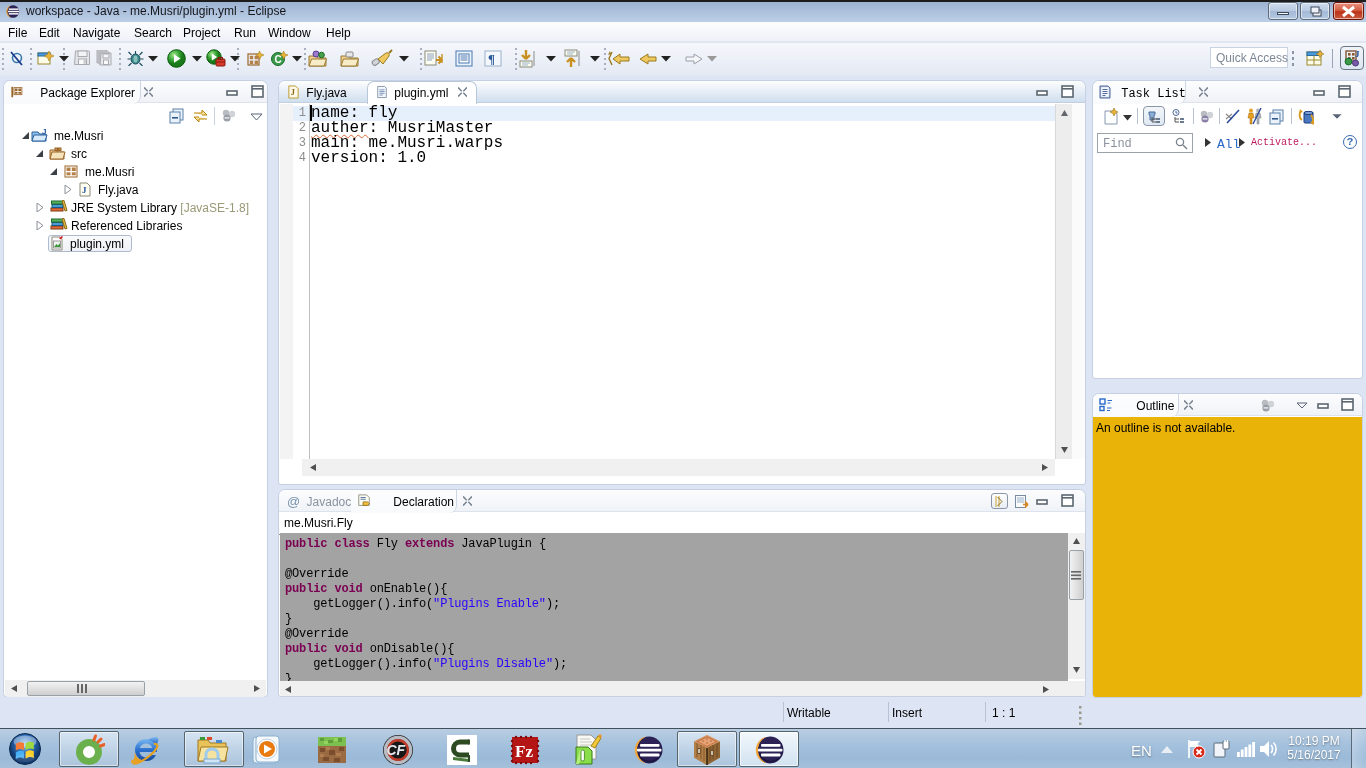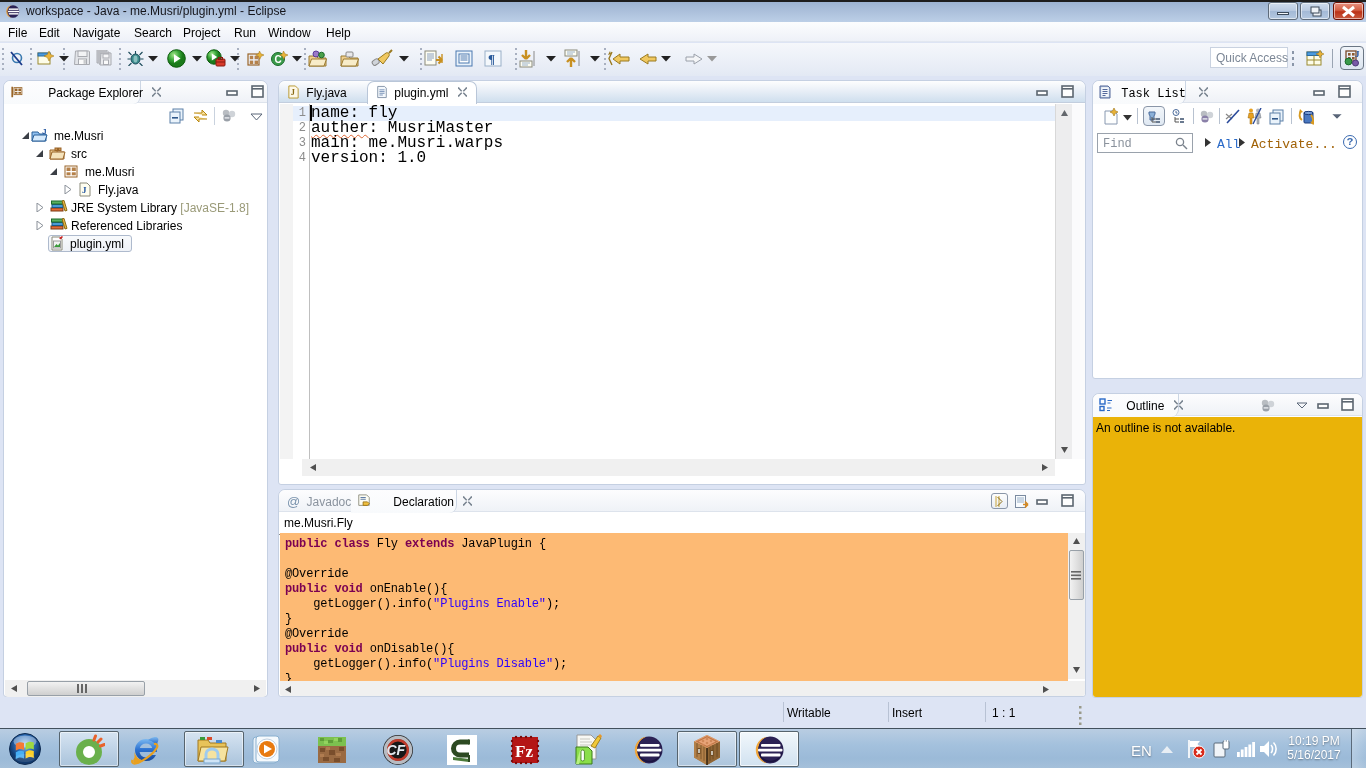--- a/index.html
+++ b/index.html
@@ -273,21 +273,21 @@
   <div class="ptabrow"></div>
   <div class="ptab ptab-sel" style="left:0;width:137px;border-radius:7px 0 8px 0">
     <svg width="15" height="14" viewBox="0 0 16 16" style="vertical-align:-2px">
       <path d="M1 2h2v12H1z" fill="#9a6528"></path>
         <rect x="4" y="3" width="9" height="8" fill="none" stroke="#9a6528"></rect>
       <rect x="5" y="4" width="3" height="3" fill="#9a6528"></rect>
         <rect x="9" y="4" width="3" height="3" fill="#9a6528"></rect>
       <rect x="5" y="8" width="3" height="2" fill="#9a6528"></rect>
         <rect x="9" y="8" width="3" height="2" fill="#9a6528"></rect>
     </svg>
-    <span style="margin-left:20px">Package Explorer</span>
+    <span style="margin-left:12px">Package Explorer</span>
     <svg width="11" height="10" style="margin-left:5px" viewBox="0 0 11 10">
         <path d="M1.5 1l3.2 3.2M6.3 4.2L9.5 1M9.5 9L6.3 5.8M4.7 5.8L1.5 9" stroke="#77828e" stroke-width="1.5" fill="none"></path>
         <path d="M1 1h1.2M8.8 1H10M1 9h1.2M8.8 9H10" stroke="#77828e" stroke-width="1.5"></path>
       </svg>
   </div>
   <div class="minmax" style="left:222px;top:6px"><svg width="13" height="11">
         <rect x="1" y="4" width="10" height="4" fill="#fefefe" stroke="#5c6670" stroke-width="1.6"></rect>
       </svg></div>
   <div class="minmax" style="left:247px;top:4px"><svg width="13" height="13">
         <rect x="1" y="1" width="11" height="11" fill="#fefefe" stroke="#5c6670" stroke-width="1.6"></rect>
@@ -520,21 +520,21 @@
   <div class="minmax" style="left:757px;top:6px"><svg width="13" height="11">
         <rect x="1" y="4" width="10" height="4" fill="#fefefe" stroke="#5c6670" stroke-width="1.6"></rect>
       </svg></div>
   <div class="minmax" style="left:782px;top:4px"><svg width="13" height="13">
         <rect x="1" y="1" width="11" height="11" fill="#fefefe" stroke="#5c6670" stroke-width="1.6"></rect>
         <rect x="1" y="3" width="11" height="1.6" fill="#5c6670"></rect>
       </svg></div>
 
   <div class="abs" style="left:0;top:23px;width:806px;height:19px;background:#fff;border-bottom:1px solid #8a8a8a;padding:3px 0 18px 5px">me.Musri.Fly</div>
 
-  <div class="abs mono" style="left:1px;top:43px;width:788px;height:148px;background:#fdba74;overflow:hidden;font-size:12px;line-height:15px;letter-spacing:-0.15px;white-space:pre"><div style="padding:4px 0 0 5px"><b style="color:#7b0052">public</b> <b style="color:#7b0052">class</b> Fly <b style="color:#7b0052">extends</b> JavaPlugin {
+  <div class="abs mono" style="left:1px;top:43px;width:788px;height:148px;background:#a3a3a3;overflow:hidden;font-size:12px;line-height:15px;letter-spacing:-0.15px;white-space:pre"><div style="padding:4px 0 0 5px"><b style="color:#7b0052">public</b> <b style="color:#7b0052">class</b> Fly <b style="color:#7b0052">extends</b> JavaPlugin {
 
 @Override
 <b style="color:#7b0052">public</b> <b style="color:#7b0052">void</b> onEnable(){
     getLogger().info(<span style="color:#2a00ff">"Plugins Enable"</span>);
 }
 @Override
 <b style="color:#7b0052">public</b> <b style="color:#7b0052">void</b> onDisable(){
     getLogger().info(<span style="color:#2a00ff">"Plugins Disable"</span>);
 }</div></div>
 
@@ -657,36 +657,36 @@
       <circle cx="5" cy="5" r="3.6" fill="none" stroke="#7a828c" stroke-width="1.3"></circle>
       <path d="M8 8l4 4" stroke="#7a828c" stroke-width="1.5"></path>
     </svg>
   <svg class="abs" style="left:112px;top:57px" width="7" height="9">
       <path d="M0 0l6 4.5L0 9z" fill="#333"></path>
     </svg>
   <div class="abs" style="left:124px;top:56px;color:#2a6ac8;font-size:13px">All</div>
   <svg class="abs" style="left:146px;top:57px" width="7" height="9">
       <path d="M0 0l6 4.5L0 9z" fill="#333"></path>
     </svg>
-  <div class="abs" style="left:158px;top:56px;color:#a16207;font-size:13px">Activate...</div>
+  <div class="abs" style="left:158px;top:56px;color:#be185d;font-size:10px">Activate...</div>
   <div class="abs" style="left:250px;top:54px;width:14px;height:14px;border:1.5px solid #3a6ab0;border-radius:50%;color:#3a6ab0;font-size:11px;font-weight:bold;text-align:center;line-height:13px">?</div>
 </div>
 <div class="abs panel" id="outline">
   <div class="ptabrow"></div>
   <div class="ptab ptab-sel" style="left:0;width:86px">
     <svg width="14" height="14" viewBox="0 0 14 14" style="vertical-align:-2px">
       <g fill="none" stroke="#2a6ac8" stroke-width="1.4">
           <rect x="1" y="1" width="5" height="5"></rect>
           <rect x="1" y="8.5" width="4" height="4"></rect>
         </g>
       <g stroke="#2a6ac8">
           <path d="M8.5 2.5H13M8.5 5h3M8 10h4.5M8 12.5h3"></path>
         </g>
     </svg>
-    <span style="margin-left:10px">Outline</span>
+    <span style="margin-left:20px">Outline</span>
     <svg width="11" height="10" style="margin-left:5px" viewBox="0 0 11 10">
         <path d="M1.5 1l3.2 3.2M6.3 4.2L9.5 1M9.5 9L6.3 5.8M4.7 5.8L1.5 9" stroke="#77828e" stroke-width="1.5" fill="none"></path>
         <path d="M1 1h1.2M8.8 1H10M1 9h1.2M8.8 9H10" stroke="#77828e" stroke-width="1.5"></path>
       </svg>
   </div>
 
   <svg class="abs" style="left:167px;top:5px" width="16" height="14">
     <circle cx="5" cy="4" r="3.2" fill="#b9bdc2"></circle>
       <circle cx="11" cy="5" r="3.2" fill="#cfd3d8"></circle>
       <circle cx="6" cy="9" r="3.6" fill="#9aa0a8"></circle>

